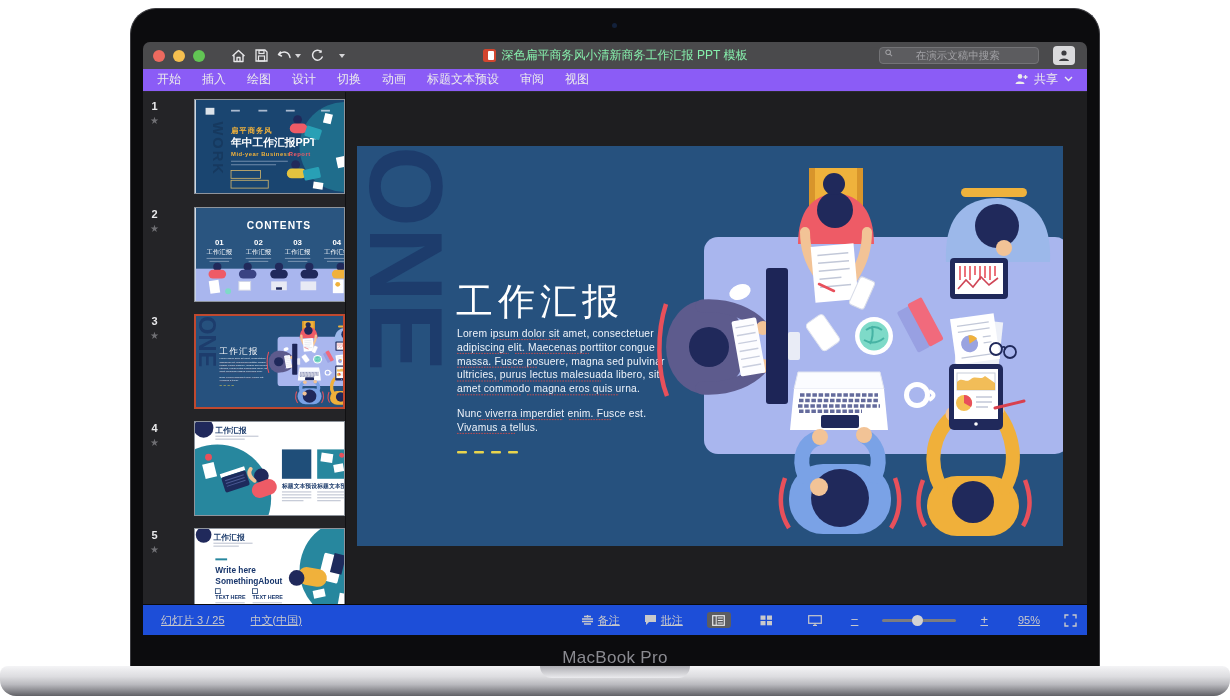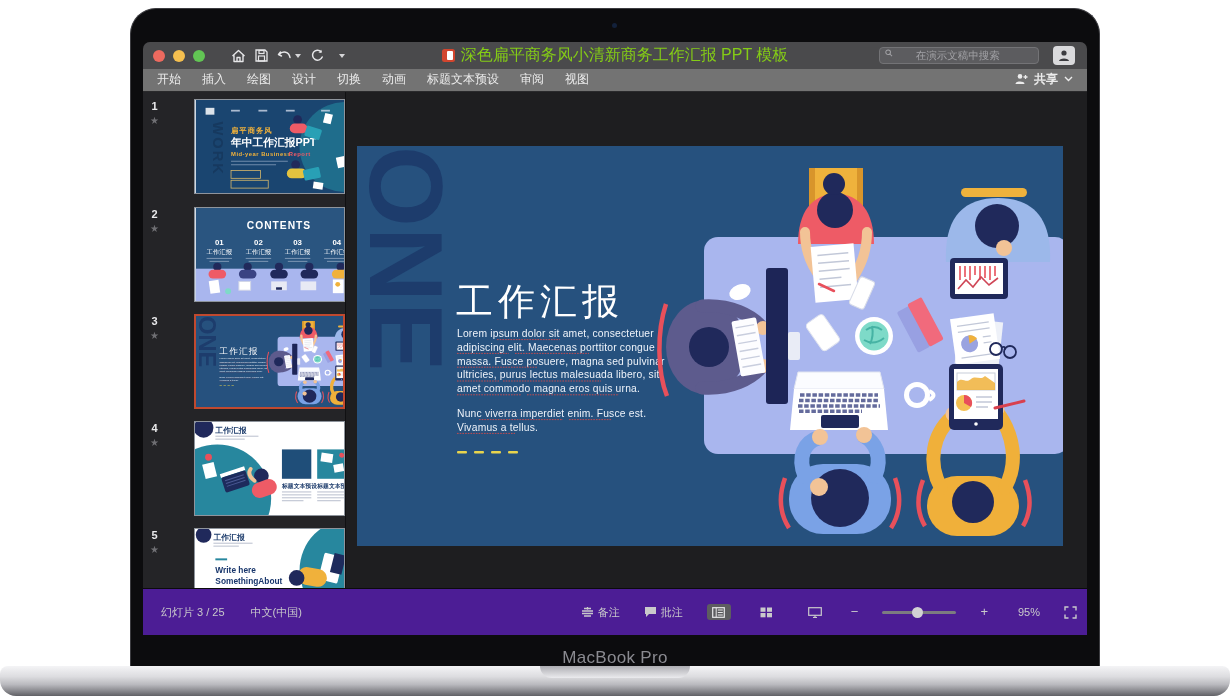--- a/index.html
+++ b/index.html
@@ -18,49 +18,49 @@
   .app{position:absolute;left:12px;top:33px;width:944px;height:593px;border-radius:7px 7px 0 0;overflow:hidden;
        background:#202022;display:flex;flex-direction:column;}
   .titlebar{height:27px;background:#4a4a4c;position:relative;display:flex;align-items:center;flex:0 0 auto;}
   .lights{display:flex;gap:8px;margin-left:10px;}
   .light{width:12px;height:12px;border-radius:50%;}
   .l-close{background:#ed6a5f}.l-min{background:#f5bf4f}.l-zoom{background:#62c554}
   .tools{display:flex;align-items:center;gap:9px;margin-left:26px;z-index:2;}
   .tools svg{display:block}
   .caret{width:0;height:0;border-left:3.5px solid transparent;border-right:3.5px solid transparent;border-top:4px solid #d6d6d8;}
   .tb-title{position:absolute;left:0;right:0;top:0;bottom:0;display:flex;align-items:center;justify-content:center;gap:6px;
-            color:#84cc16;font-size:16px;pointer-events:none;}
+            color:#86efac;font-size:12px;pointer-events:none;}
   .doc-ic{width:13px;height:13px;border-radius:2.5px;background:#d2452e;position:relative;}
   .doc-ic::after{content:"";position:absolute;right:2px;top:2px;width:6px;height:9px;background:#fff;border-radius:1px;}
   .search{position:absolute;right:48px;top:5px;width:160px;height:17px;background:#5c5c5f;border:1px solid #737376;
           border-radius:4px;display:flex;align-items:flex-start;padding:0 5px;box-sizing:border-box;gap:21px;}
   .search input{background:transparent;border:none;outline:none;color:#cfcfd1;font-size:10.5px;width:100%;
           font-family:"Liberation Sans",sans-serif;}
   .search input::placeholder{color:#a2a2a6;}
   .account{position:absolute;right:12px;top:4px;width:22px;height:19px;border-radius:4px;background:#dadadc;
            display:flex;align-items:center;justify-content:center;}
-  .ribbon{height:20px;background:#737373;display:flex;align-items:center;padding:0 14px 2px 14px;gap:21px;
+  .ribbon{height:20px;background:#8b5cf6;display:flex;align-items:center;padding:0 14px 2px 14px;gap:21px;
           color:#ececec;font-size:12px;border-bottom:1px solid #2a2a2c;flex:0 0 auto;}
   .ribbon .tab{cursor:default;white-space:nowrap;}
-  .share{margin-left:auto;display:flex;align-items:center;gap:6px;color:#ececec;font-weight:bold;}
+  .share{margin-left:auto;display:flex;align-items:center;gap:6px;color:#ececec;}
   
   .appbody{flex:1;display:flex;min-height:0;}
   .thumbs{width:202px;background:#242427;border-right:1px solid #101012;position:relative;overflow:hidden;flex:0 0 auto;}
   .thumb-item{position:absolute;left:0;width:202px;display:flex;}
   .thumb-meta{width:26px;text-align:center;padding-top:1px;}
   .thumb-num{color:#e9e9eb;font-size:11px;font-weight:bold;}
   .thumb-star{color:#6f6f73;font-size:10px;margin-top:3px;}
   .thumb-frame{width:170px;height:95px;border:1px solid #8e949c;box-sizing:border-box;background:#fff;overflow:hidden;margin-left:28px;}
   .thumb-frame.selected{border:2px solid #c0492f;}
   .thumb-frame svg{display:block;}
   .canvas{flex:1;background:#1e1e20;position:relative;overflow:hidden;}
   .slide{position:absolute;left:11px;top:54px;width:706px;height:400px;}
   
-  .statusbar{height:22px;background:#4c1d95;border-top:1px solid #0b0b0d;display:flex;align-items:center;
-             color:#c9c9cb;font-size:11px;padding:12px 10px;flex:0 0 auto;}
+  .statusbar{height:22px;background:#1d4ed8;border-top:1px solid #0b0b0d;display:flex;align-items:center;
+             color:#c9c9cb;font-size:11px;padding:4px 10px;flex:0 0 auto;text-decoration:underline;}
   .sb-left{display:flex;gap:26px;margin-left:8px;}
   .sb-right{margin-left:auto;display:flex;align-items:center;gap:24px;}
   .sb-btn{display:flex;align-items:center;gap:4px;cursor:default;}
   .viewbtn{width:24px;height:16px;border-radius:3px;display:flex;align-items:center;justify-content:center;}
   .viewbtn.active{background:#5d5d60;}
   .zoom-track{width:74px;height:3px;background:#7c7c80;border-radius:2px;position:relative;}
   .zoom-knob{position:absolute;left:40%;top:-4px;width:11px;height:11px;border-radius:50%;background:#d2d2d4;}
   .zsign{color:#c9c9cb;font-size:13px;line-height:10px;}
   svg text{font-family:"Liberation Sans",sans-serif;}
 </style>

